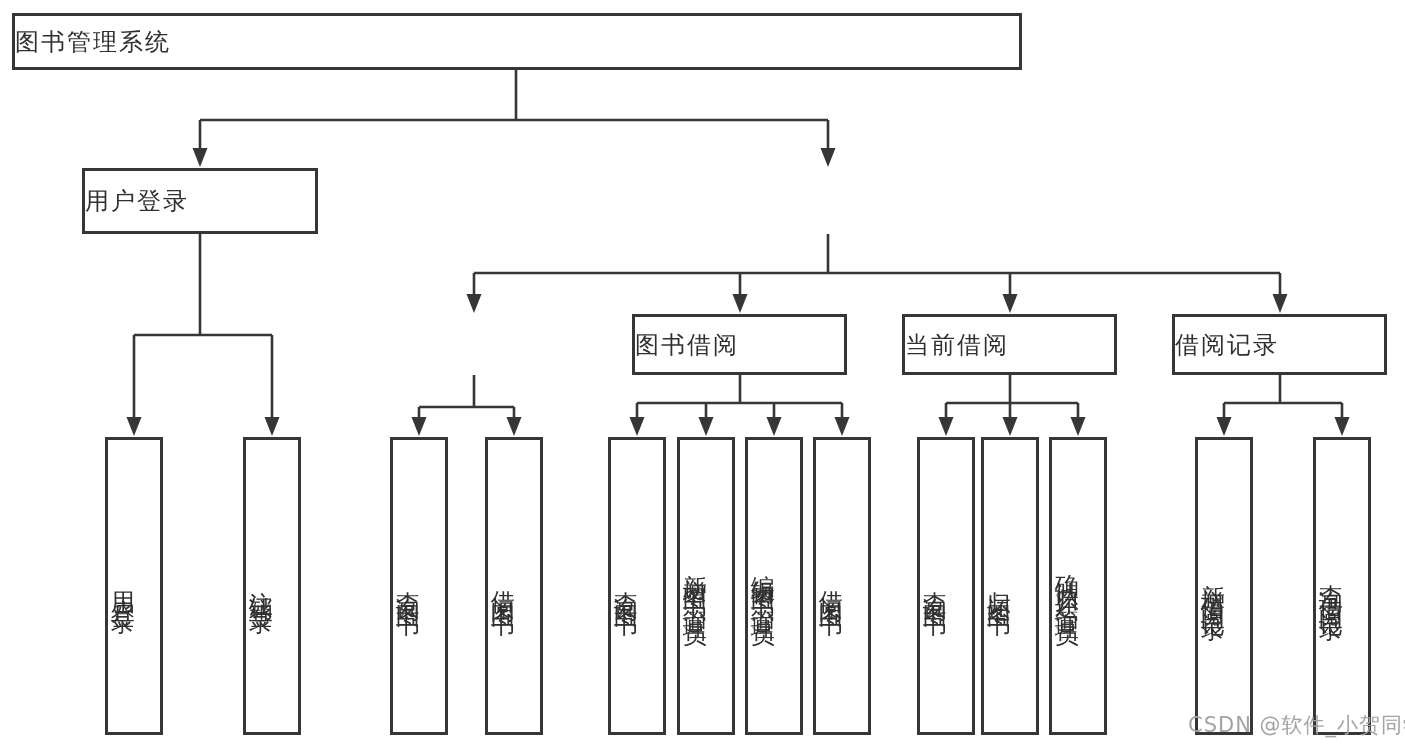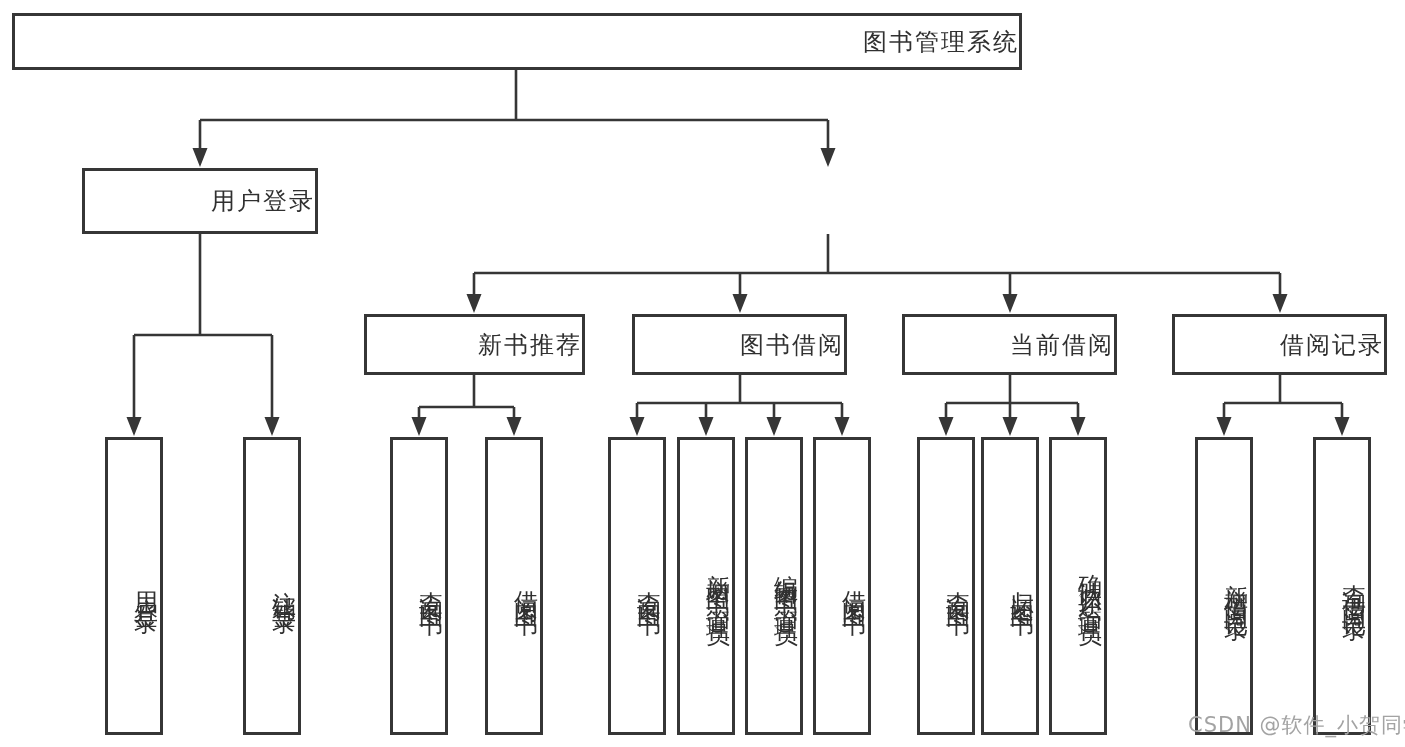--- a/index.html
+++ b/index.html
@@ -21,21 +21,21 @@
     top: 0;
     z-index: 1;
   }
   .node {
     position: absolute;
     box-sizing: border-box;
     border: 3px solid #363636;
     background: #ffffff;
     display: flex;
     align-items: center;
-    justify-content: flex-end;
+    justify-content: flex-start;
     color: #303030;
     font-size: 24px;
     letter-spacing: 2px;
     white-space: nowrap;
     z-index: 2;
   }
   .leaf span {
     writing-mode: vertical-rl;
     text-orientation: mixed;
     letter-spacing: 7px;
@@ -113,23 +113,20 @@
   </svg>
 
   <div class="node n-root">
     <span>图书管理系统</span>
   </div>
 
   <div class="node n-login">
     <span>用户登录</span>
   </div>
 
-  <div class="node lvl3 n-rec">
-    <span>新书推荐</span>
-  </div>
   <div class="node lvl3 n-cur">
     <span>当前借阅</span>
   </div>
   <div class="node lvl3 n-bor">
     <span>图书借阅</span>
   </div>
   <div class="node lvl3 n-log">
     <span>借阅记录</span>
   </div>
 

